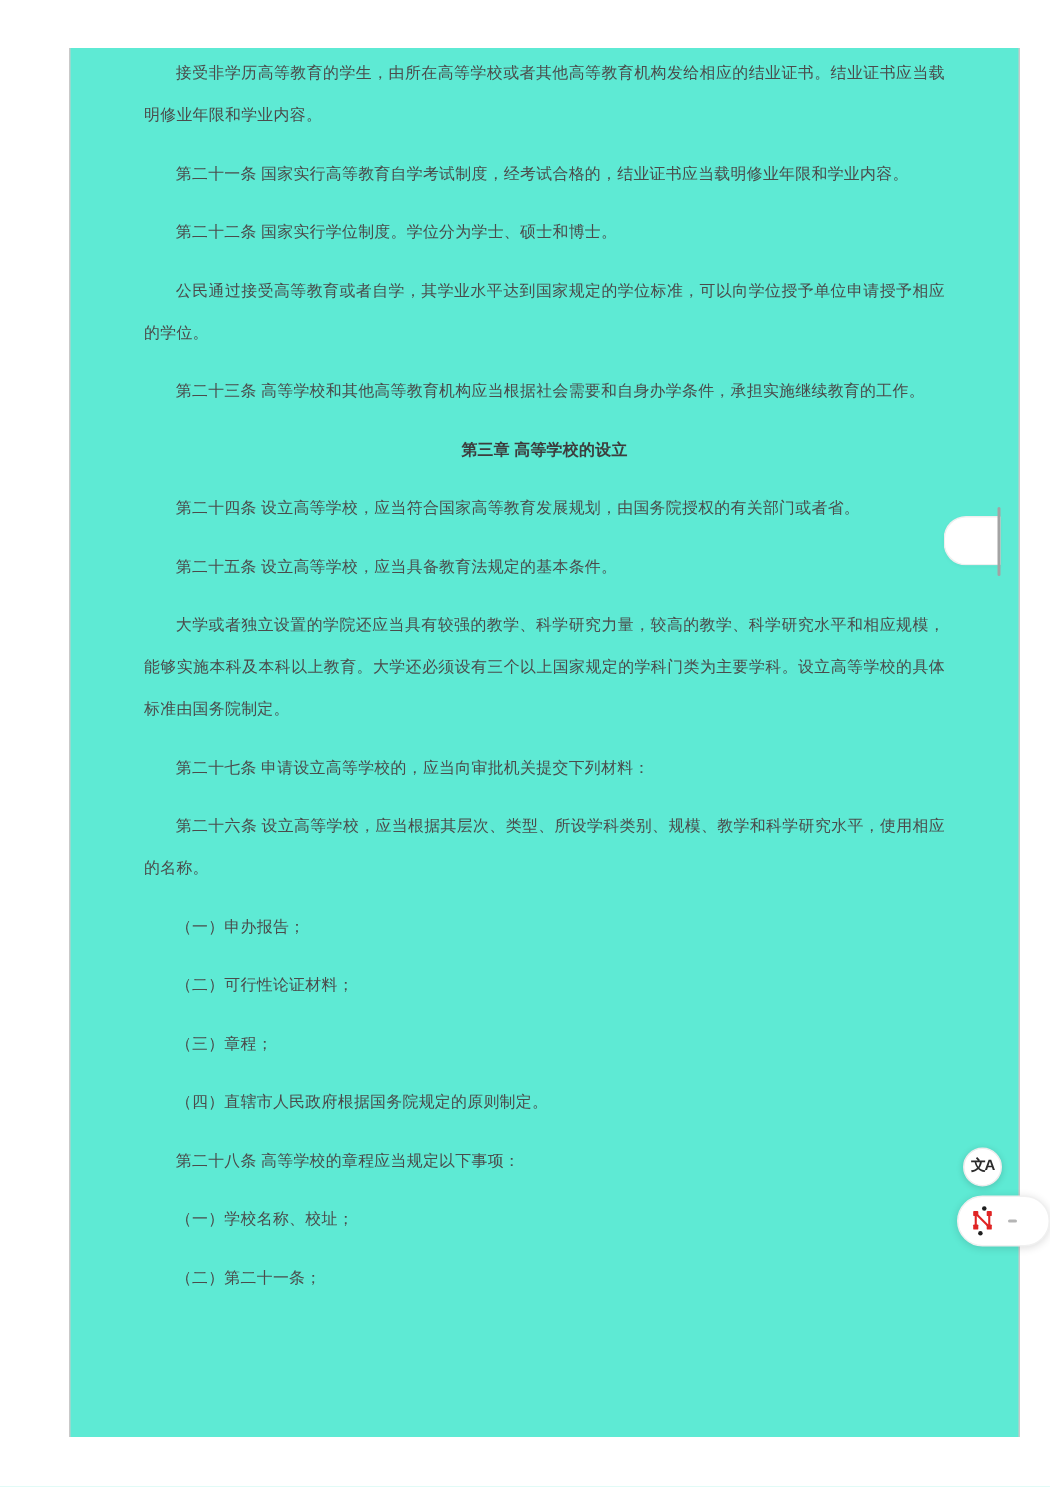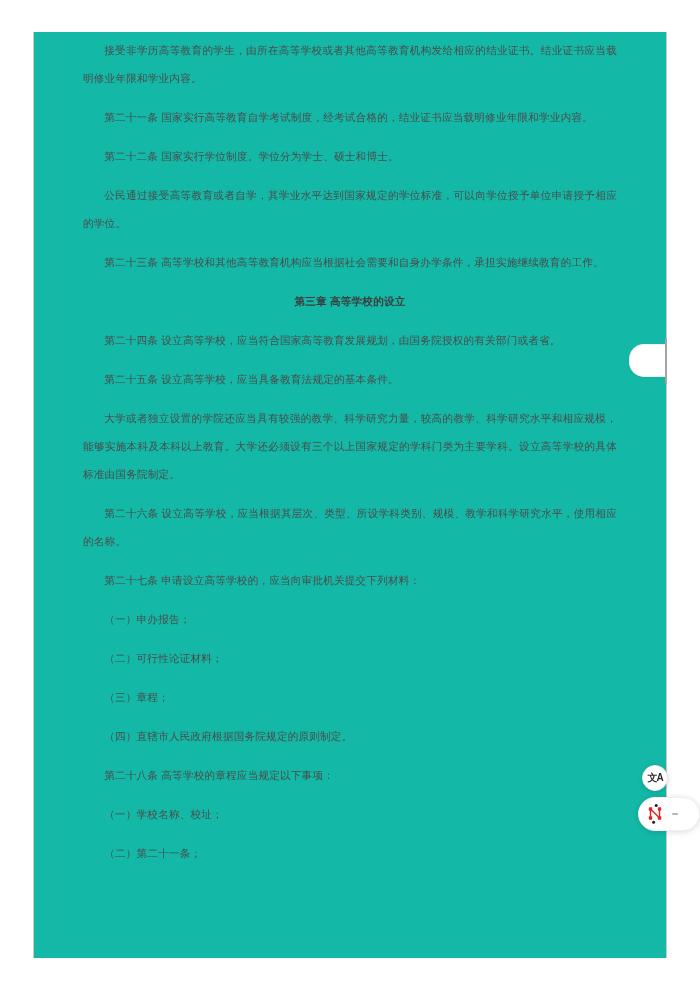--- a/index.html
+++ b/index.html
@@ -13,29 +13,30 @@
   }
   .viewport {
     position: relative;
     width: 700px;
     height: 991px;
     background: #ffffff;
   }
   
   .sheet {
     position: absolute;
-    left: 33px;
+    left: 46px;
     top: 32px;
     width: 634px;
     height: 926px;
     box-sizing: border-box;
-    background: #14b8a6;
+    background: #5eead4;
     border-left: 1px solid #c9c9c9;
     border-right: 1px solid #c9c9c9;
     padding: 4px 49px 0 49px;
+    font-family: Liberation Serif, serif;
   }
   .para {
     margin: 0 0 11px 0;
     font-size: 10.6px;
     line-height: 28px;
     letter-spacing: 0.2px;
     color: #4b4b4b;
     text-align: justify;
   }
   .para.body { text-indent: 2em; }
@@ -125,22 +126,22 @@
 
   <p class="para body">接受非学历高等教育的学生，由所在高等学校或者其他高等教育机构发给相应的结业证书。结业证书应当载明修业年限和学业内容。</p>
       <p class="para body">第二十一条 国家实行高等教育自学考试制度，经考试合格的，结业证书应当载明修业年限和学业内容。</p>
       <p class="para body">第二十二条 国家实行学位制度。学位分为学士、硕士和博士。</p>
       <p class="para body">公民通过接受高等教育或者自学，其学业水平达到国家规定的学位标准，可以向学位授予单位申请授予相应的学位。</p>
       <p class="para body">第二十三条 高等学校和其他高等教育机构应当根据社会需要和自身办学条件，承担实施继续教育的工作。</p>
       <p class="para heading">第三章 高等学校的设立</p>
       <p class="para body">第二十四条 设立高等学校，应当符合国家高等教育发展规划，由国务院授权的有关部门或者省。</p>
       <p class="para body">第二十五条 设立高等学校，应当具备教育法规定的基本条件。</p>
       <p class="para body">大学或者独立设置的学院还应当具有较强的教学、科学研究力量，较高的教学、科学研究水平和相应规模，能够实施本科及本科以上教育。大学还必须设有三个以上国家规定的学科门类为主要学科。设立高等学校的具体标准由国务院制定。</p>
+      <p class="para body">第二十七条 申请设立高等学校的，应当向审批机关提交下列材料：</p>
       <p class="para body">第二十六条 设立高等学校，应当根据其层次、类型、所设学科类别、规模、教学和科学研究水平，使用相应的名称。</p>
-      <p class="para body">第二十七条 申请设立高等学校的，应当向审批机关提交下列材料：</p>
       <p class="para body">（一）申办报告；</p>
       <p class="para body">（二）可行性论证材料；</p>
       <p class="para body">（三）章程；</p>
       <p class="para body">（四）直辖市人民政府根据国务院规定的原则制定。</p>
       <p class="para body">第二十八条 高等学校的章程应当规定以下事项：</p>
       <p class="para body">（一）学校名称、校址；</p>
       <p class="para body">（二）第二十一条；</p>
     </div>
 
   <div class="ghost-btn"></div>

